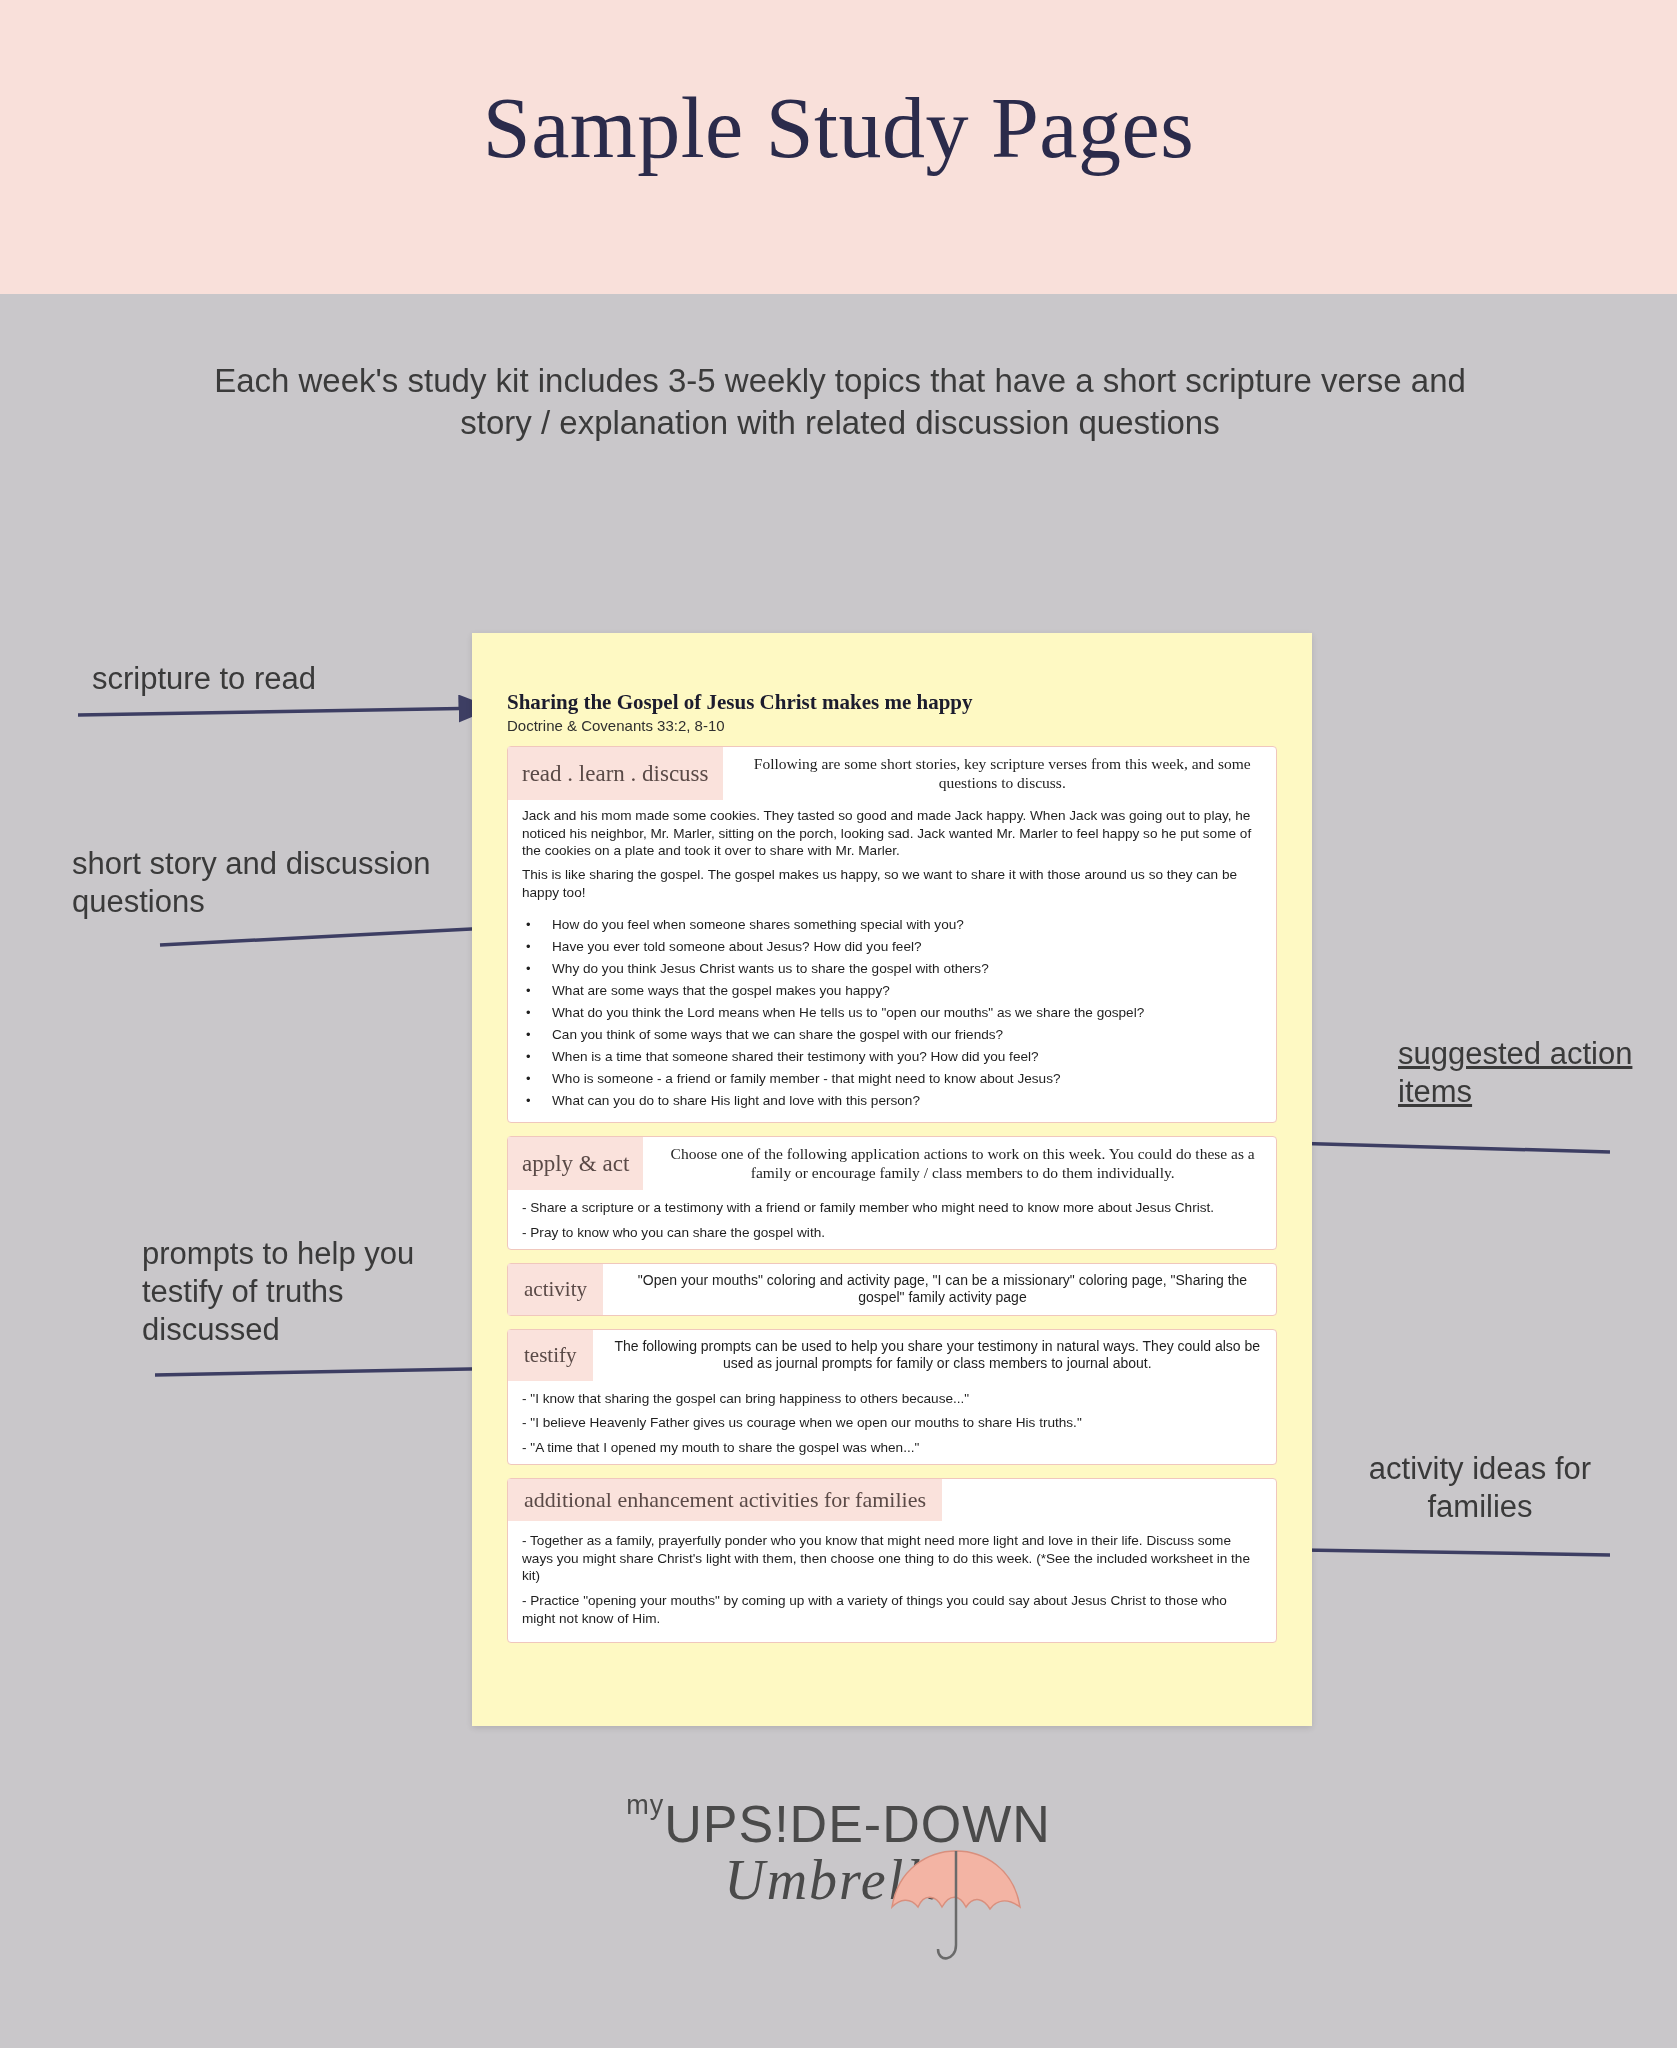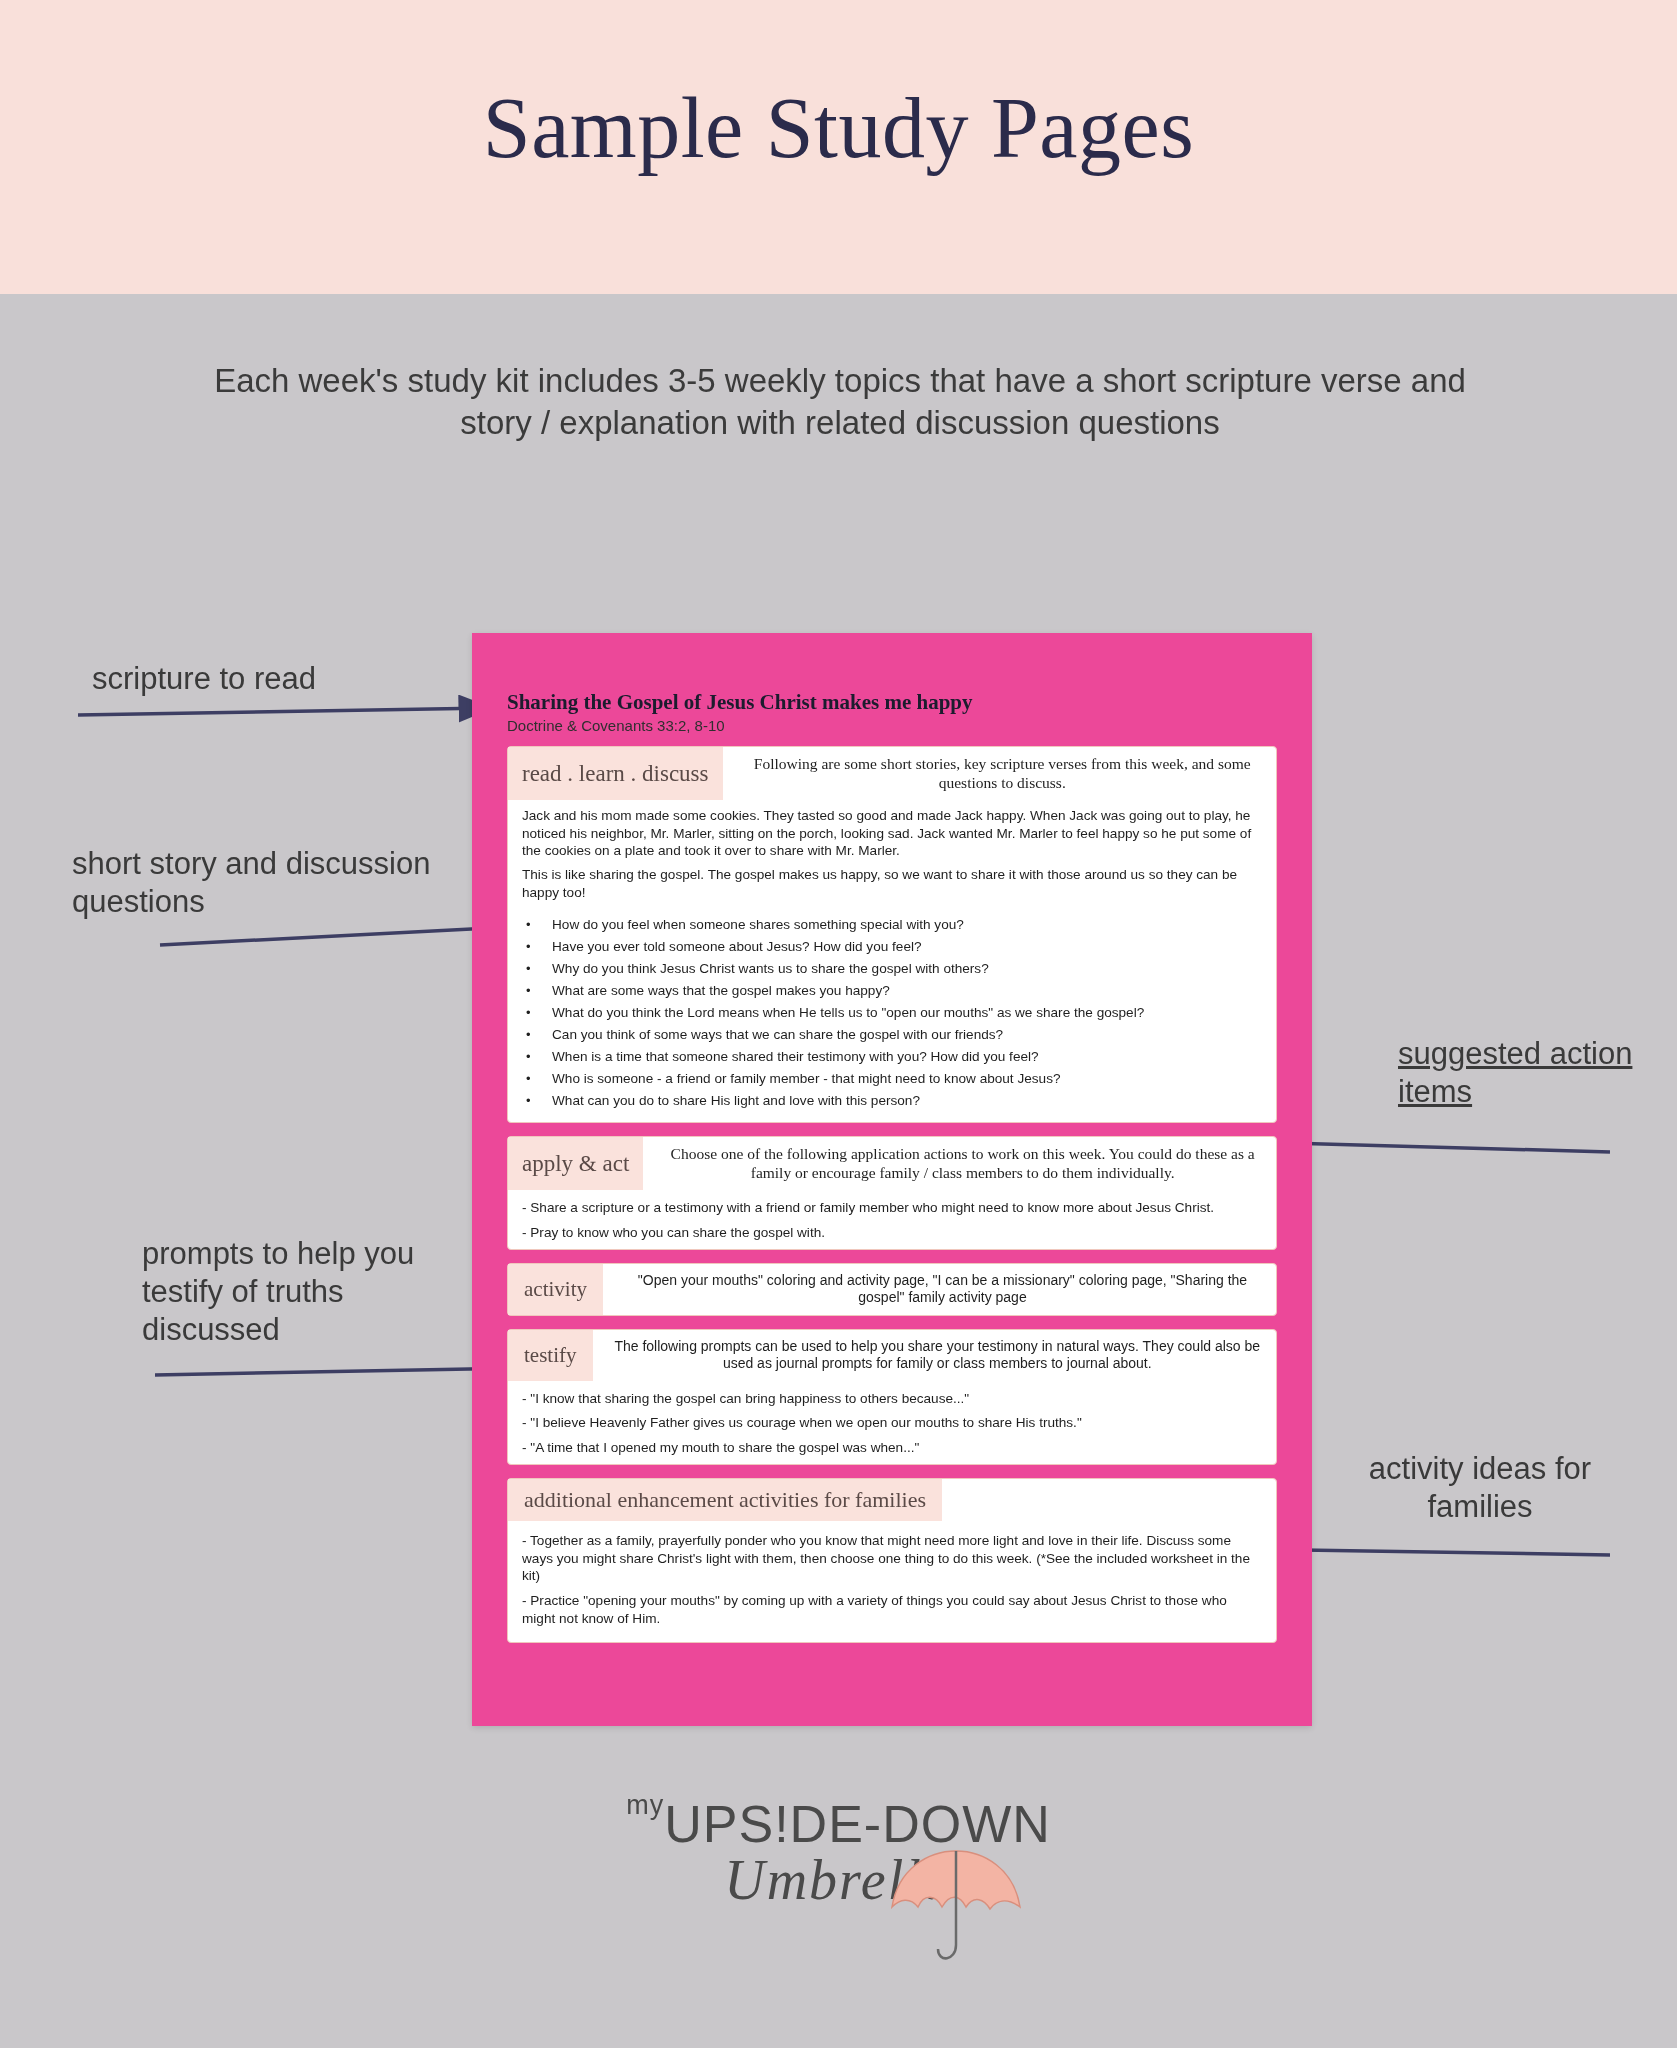--- a/index.html
+++ b/index.html
@@ -62,21 +62,21 @@
     pointer-events: none;
   }
 
   
   .sheet {
     position: absolute;
     left: 472px;
     top: 633px;
     width: 840px;
     height: 1093px;
-    background: #ec4899;
+    background: #fef9c3;
     box-shadow: 0 2px 6px rgba(0,0,0,0.12);
   }
   .sheet-inner {
     position: absolute;
     left: 35px;
     top: 57px;
     width: 770px;
   }
   .doc-title {
     font-family: "Liberation Serif", serif;

